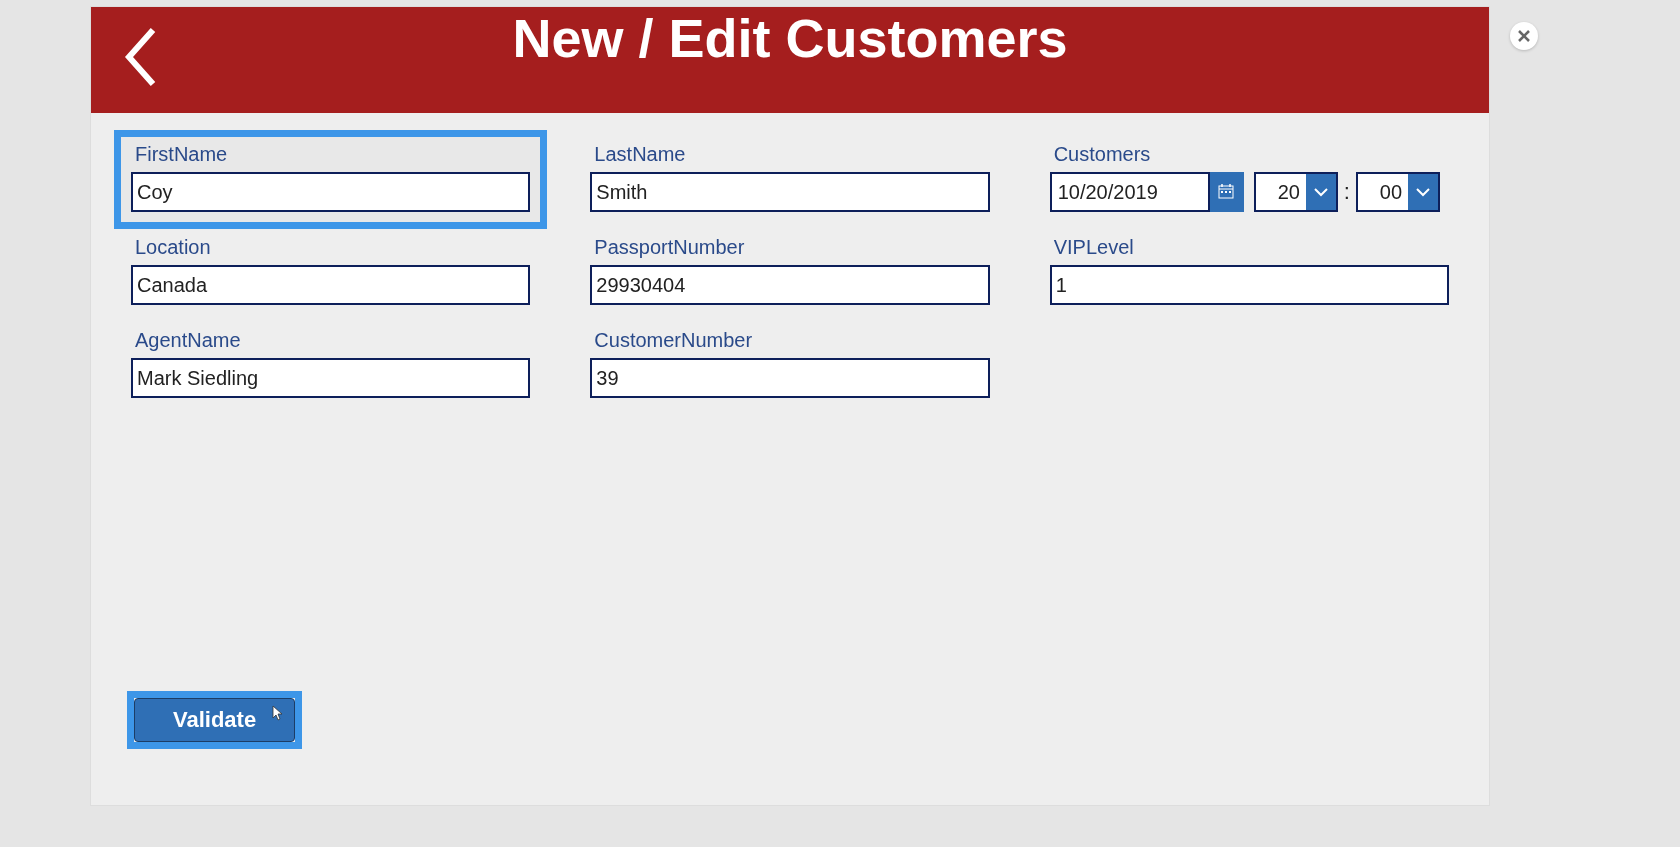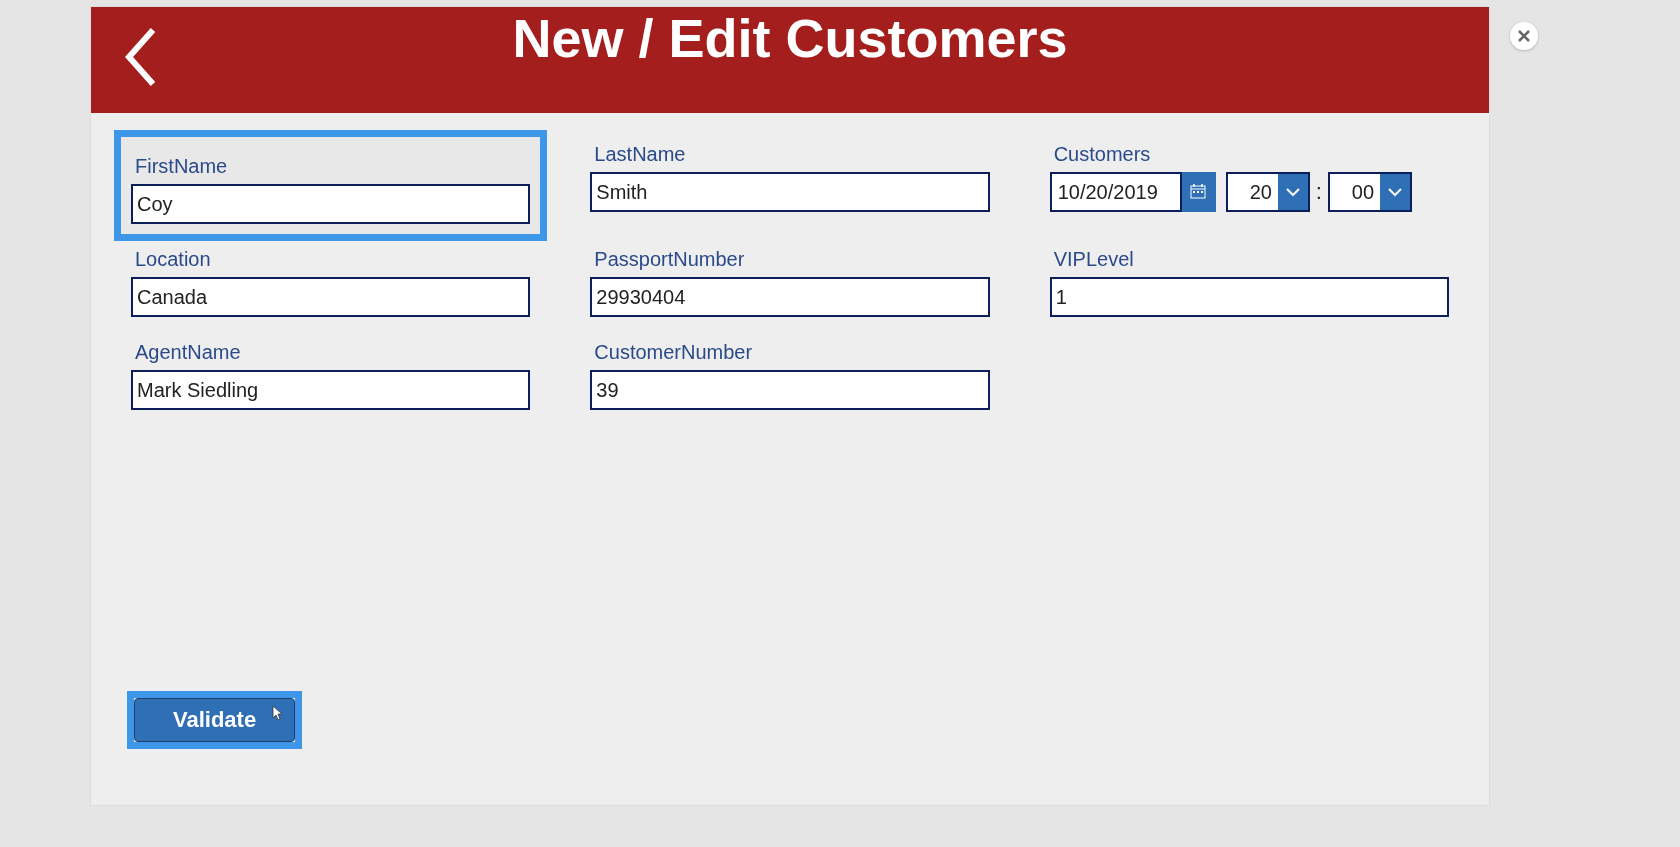--- a/index.html
+++ b/index.html
@@ -72,34 +72,34 @@
     font-family: inherit;
   }
   
   .field-highlight {
     position: relative;
     background: #e8e8e8;
     border: 7px solid #3d96e8;
     padding: 6px 10px 10px 10px;
     margin: -13px -17px -17px -17px;
   }
-  .field-highlight .field-label { margin-top: 12px; }
+  .field-highlight .field-label { margin-top: 0; }
   
   .date-row {
     display: flex;
     align-items: center;
     gap: 10px;
   }
   .date-input {
     border: 2px solid #0d1f5a;
     background: #fff;
     height: 40px;
     font-size: 20px;
     padding: 4px 6px;
-    width: 132px;
+    width: 160px;
     font-family: inherit;
     color: #222;
     outline: none;
   }
   .date-btn {
     width: 34px;
     height: 40px;
     background: #2f6fb5;
     border: 2px solid #2f6fb5;
     border-left: none;

